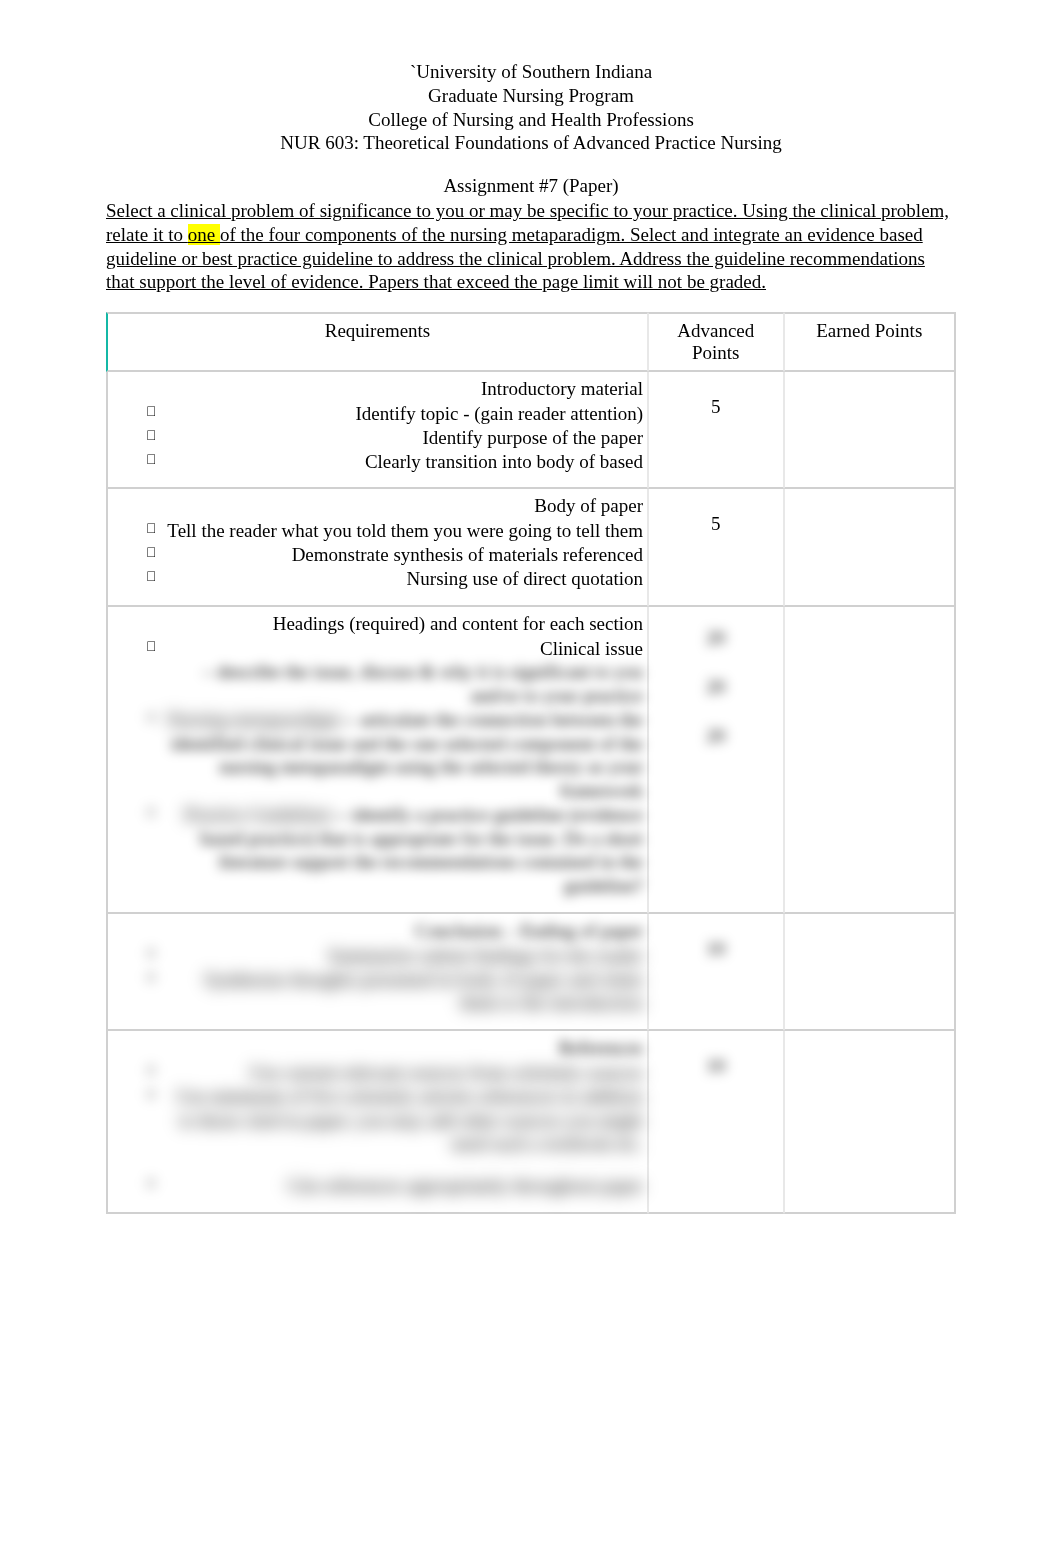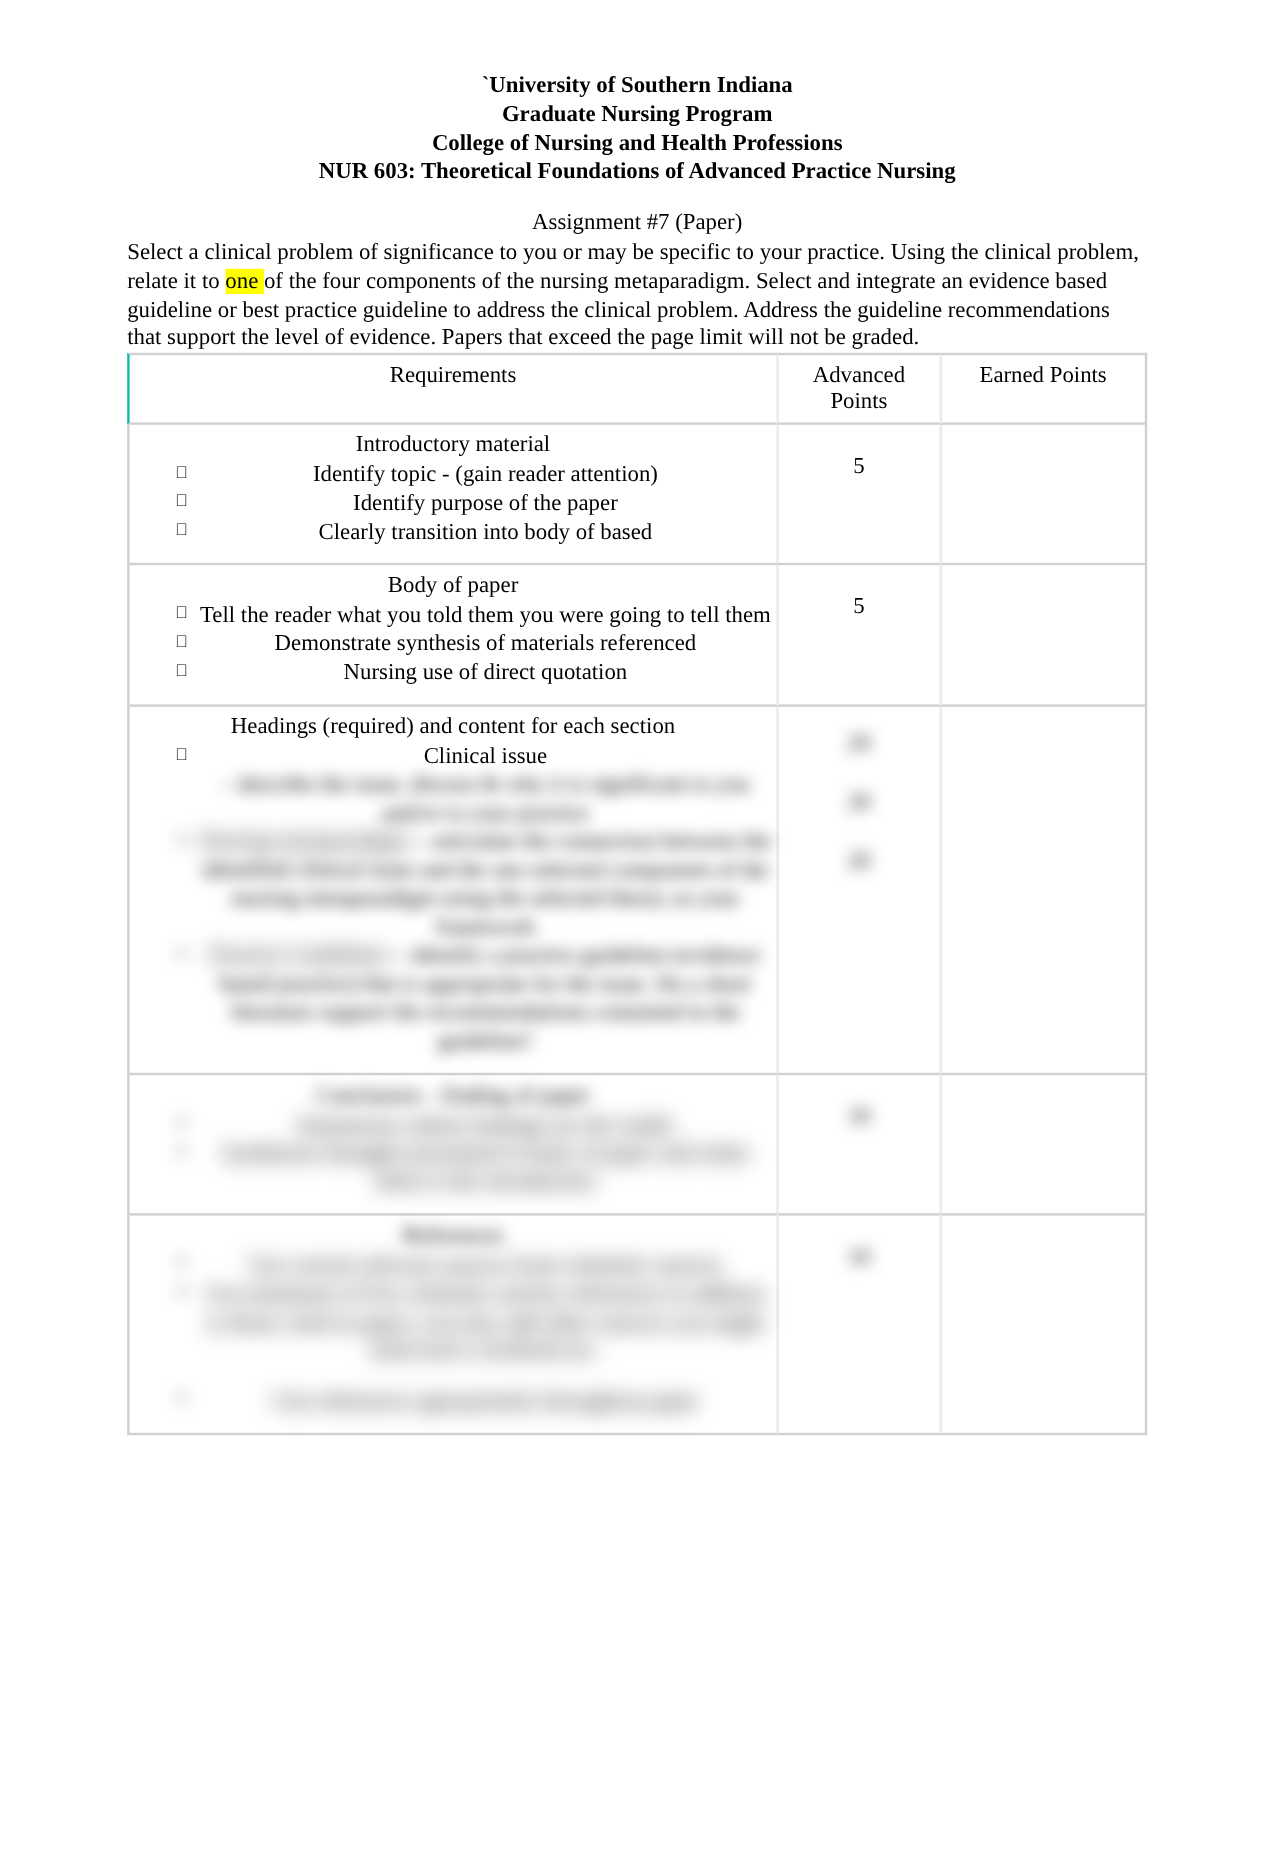--- a/index.html
+++ b/index.html
@@ -11,30 +11,31 @@
       color: #000000;
       width: 1062px;
     }
     .page {
       padding: 60px 106px 40px 106px;
     }
     .header {
       text-align: center;
       line-height: 1.25;
       margin-bottom: 20px;
-      font-weight: bold;
     }
     .assignment-title {
       text-align: center;
       margin-top: 20px;
       margin-bottom: 2px;
     }
     .intro {
       text-align: left;
       line-height: 1.25;
+      margin-bottom: 18px;
+      text-decoration: underline;
     }
     .highlight {
       background-color: #ffff00;
     }
     table {
       width: 100%;
       border-collapse: separate;
       border-spacing: 0;
     }
     thead th {
@@ -51,21 +52,21 @@
     thead th:last-child  { border-right: 2px solid #d0d0d0; }
     tbody td {
       vertical-align: top;
       padding: 6px 4px 14px 4px;
       border-bottom: 2px solid #d0d0d0;
       border-left: 1px solid #e8e8e8;
       border-right: 1px solid #e8e8e8;
       text-align: center;
     }
     tbody td:first-child {
-      text-align: center;
+      text-align: right;
       border-left: 2px solid #d0d0d0;
     }
     tbody td:last-child { border-right: 2px solid #d0d0d0; }
     .col-req { width: 440px; }
     .col-pot { width: 110px; }
     .col-earn { width: 140px; }
     .section-title { margin: 0 0 2px 0; }
     ul.bullets {
       list-style: none;
       margin: 0;

